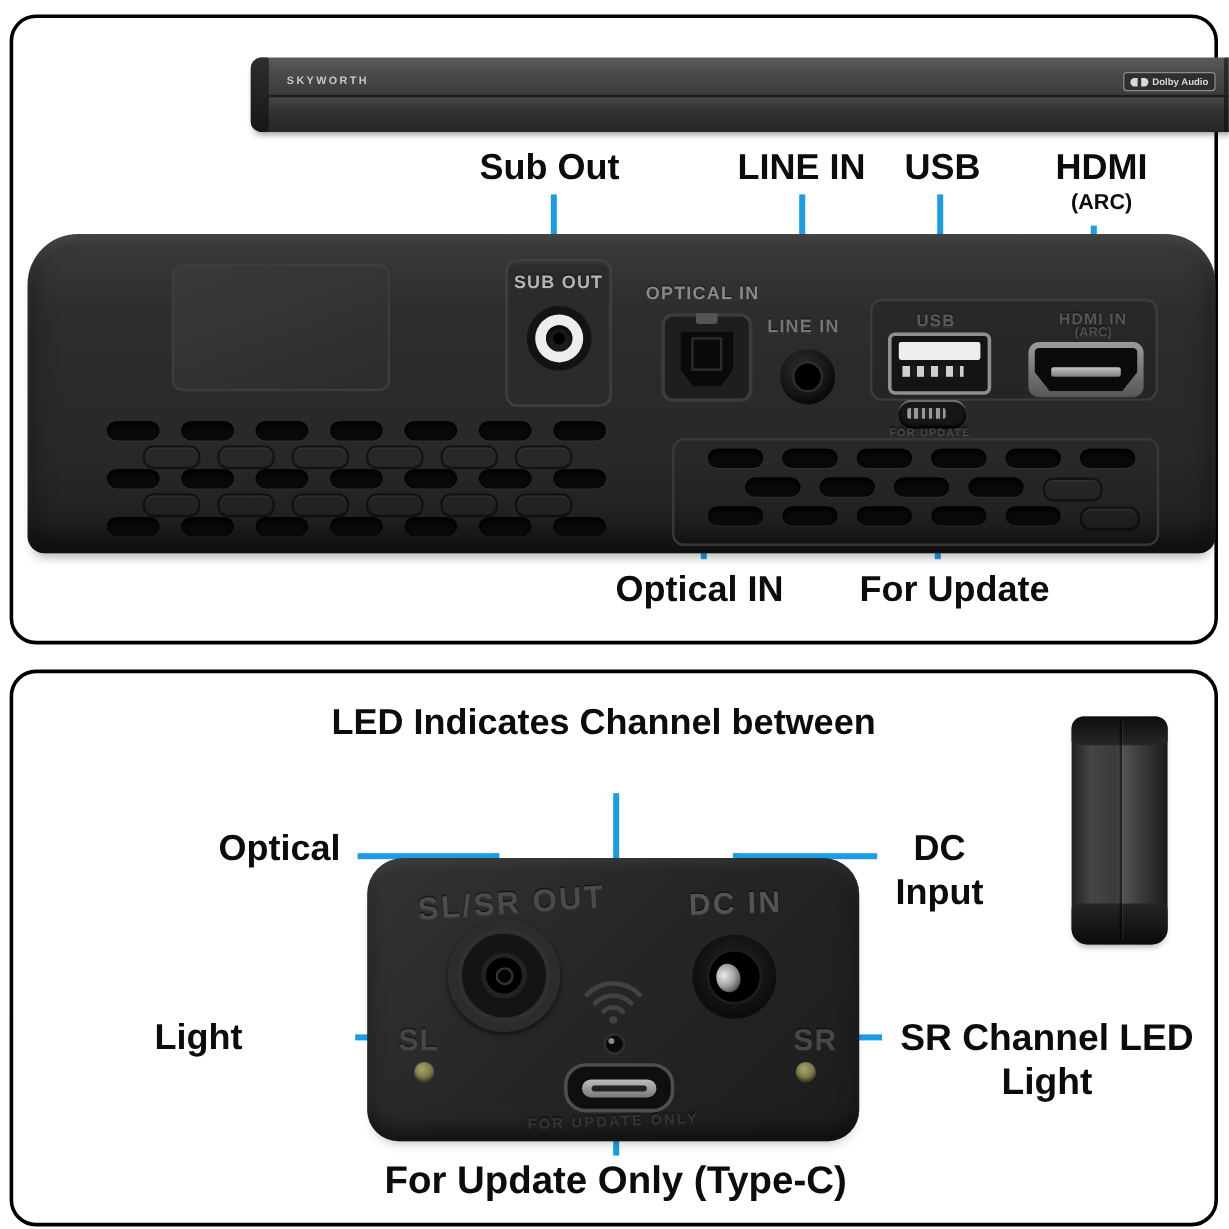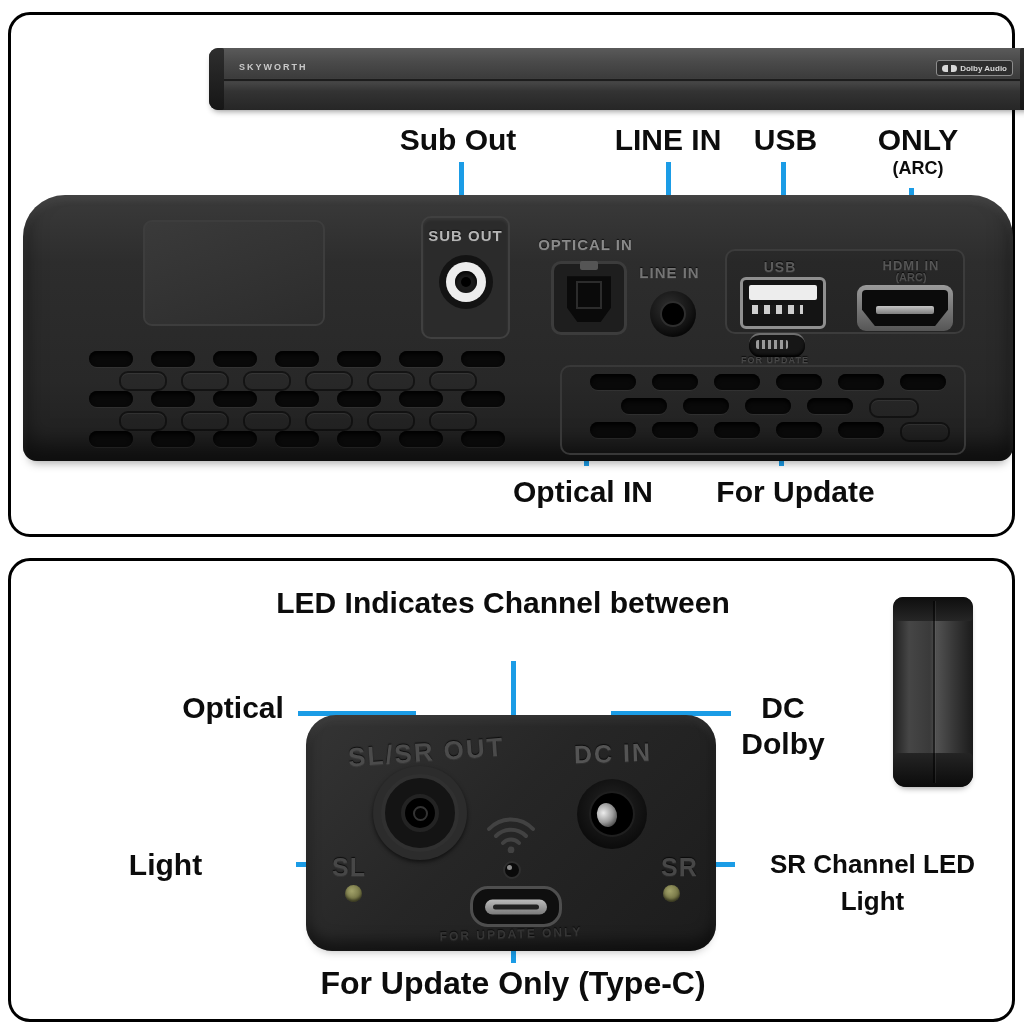--- a/index.html
+++ b/index.html
@@ -125,21 +125,21 @@
       <div class="sb-badge">
         <span class="dd l"></span>
           <span class="dd r"></span>
         <span>Dolby Audio</span>
       </div>
     </div>
 
     <div class="callout" style="left:372px;top:108px;width:150px;font-size:30px;">Sub Out</div>
     <div class="callout" style="left:582px;top:108px;width:150px;font-size:30px;">LINE IN</div>
     <div class="callout" style="left:717px;top:108px;width:115px;font-size:30px;">USB</div>
-    <div class="callout" style="left:842px;top:108px;width:130px;font-size:30px;">ONLY</div>
+    <div class="callout" style="left:842px;top:108px;width:130px;font-size:30px;">HDMI</div>
     <div class="callout" style="left:842px;top:143px;width:130px;font-size:18px;">(ARC)</div>
 
     <div class="bluev" style="left:448px;top:147px;height:68px;"></div>
     <div class="bluev" style="left:655px;top:147px;height:98px;"></div>
     <div class="bluev" style="left:770px;top:147px;height:95px;"></div>
     <div class="bluev" style="left:898px;top:173px;height:68px;"></div>
     <div class="bluev" style="left:573px;top:318px;height:133px;"></div>
     <div class="bluev" style="left:768px;top:352px;height:99px;"></div>
 
     <div class="rear" style="left:12px;top:180px;">
@@ -262,26 +262,26 @@
     <div class="bluev" style="left:600px;top:150px;height:36px;"></div>
     <div class="blueh" style="left:285px;top:301px;width:40px;"></div>
     <div class="blueh" style="left:682px;top:301px;width:42px;"></div>
     <div class="bluev" style="left:500px;top:370px;height:32px;"></div>
 
     <div class="callout" style="left:152px;top:129px;width:140px;font-size:30px;line-height:36px;">
       <div>Optical</div>
     </div>
     <div class="callout" style="left:712px;top:129px;width:120px;font-size:30px;line-height:36px;">
       <div>DC</div>
-      <div>Dolby</div>
+      <div>Input</div>
     </div>
     <div class="callout" style="left:22px;top:285px;width:265px;font-size:30px;line-height:37px;">
       <div>Light</div>
     </div>
-    <div class="callout" style="left:729px;top:285px;width:265px;font-size:26px;line-height:37px;">
+    <div class="callout" style="left:729px;top:285px;width:265px;font-size:31px;line-height:37px;">
       <div>SR Channel LED</div>
       <div>Light</div>
     </div>
     <div class="callout" style="left:252px;top:404px;width:500px;font-size:32px;">For Update Only (Type-C)</div>
 
     <div class="spanel" style="left:295px;top:154px;">
       <div class="emb" style="left:42px;top:22px;font-size:26px;color:#4b4b4b;letter-spacing:2px;transform:rotate(-4deg);">SL/SR OUT</div>
       <div class="emb" style="left:268px;top:24px;font-size:25px;color:#545454;letter-spacing:2px;transform:rotate(-2deg);">DC IN</div>
 
       <div class="speakon">

